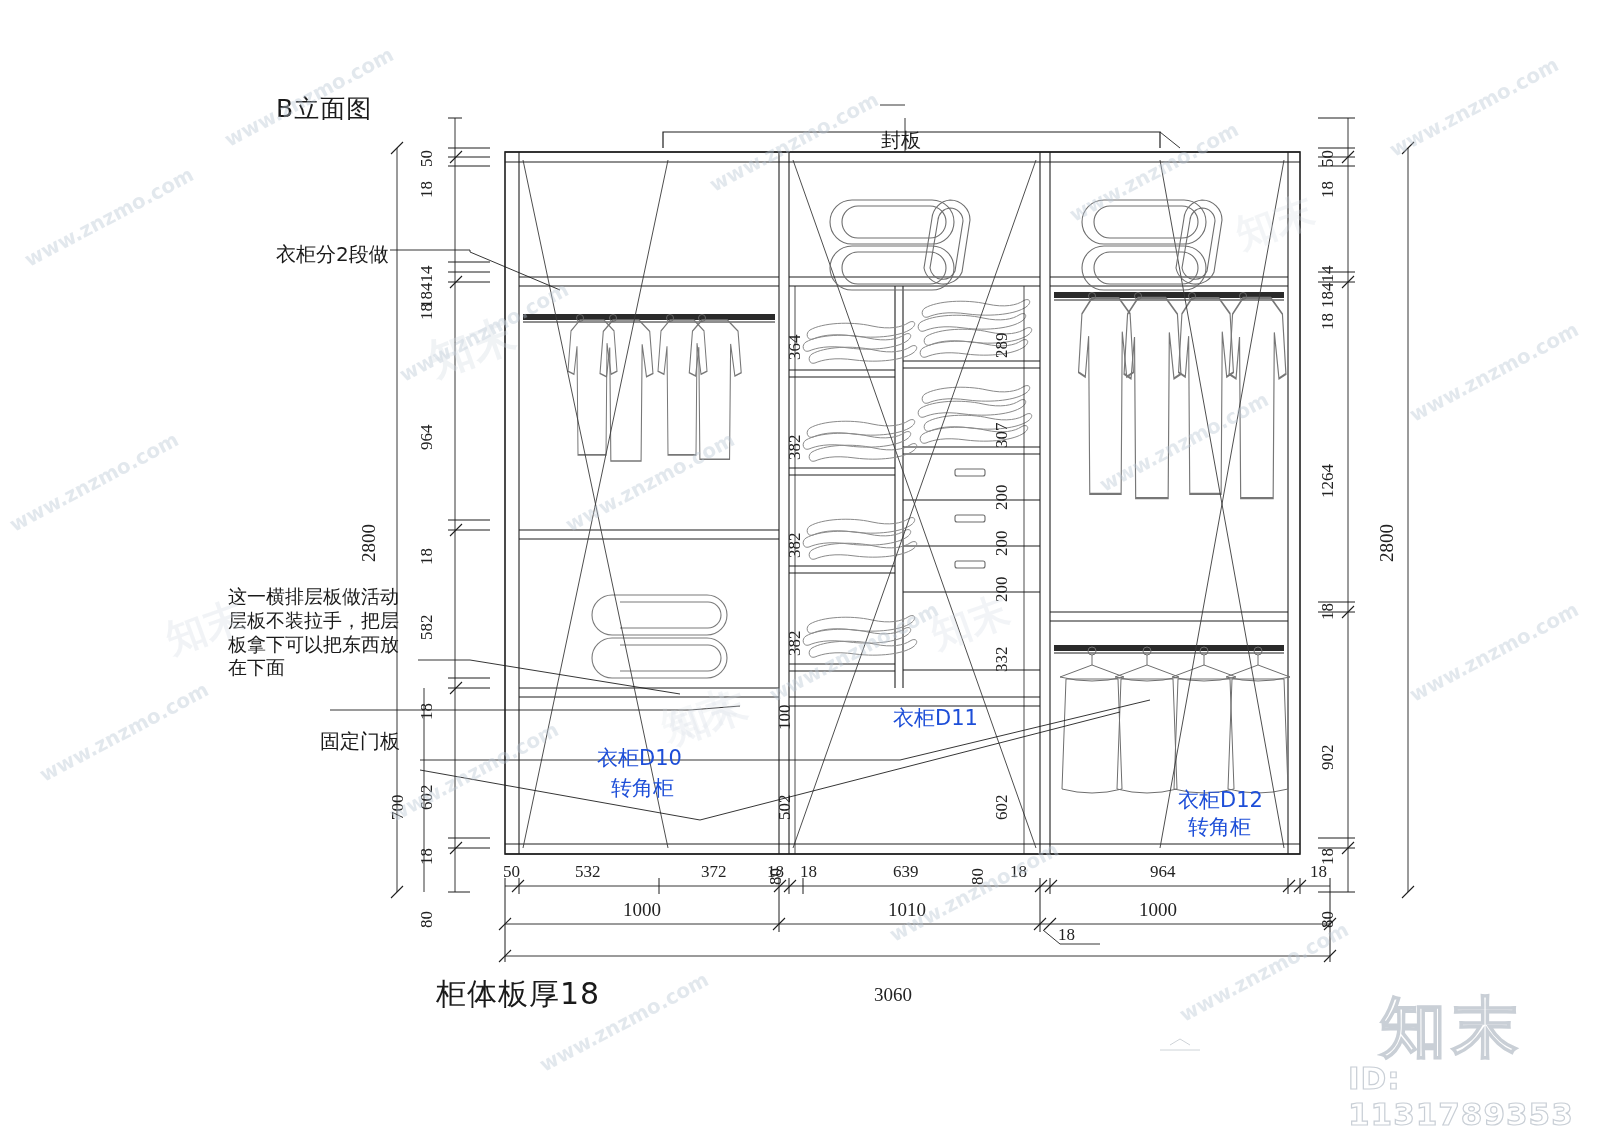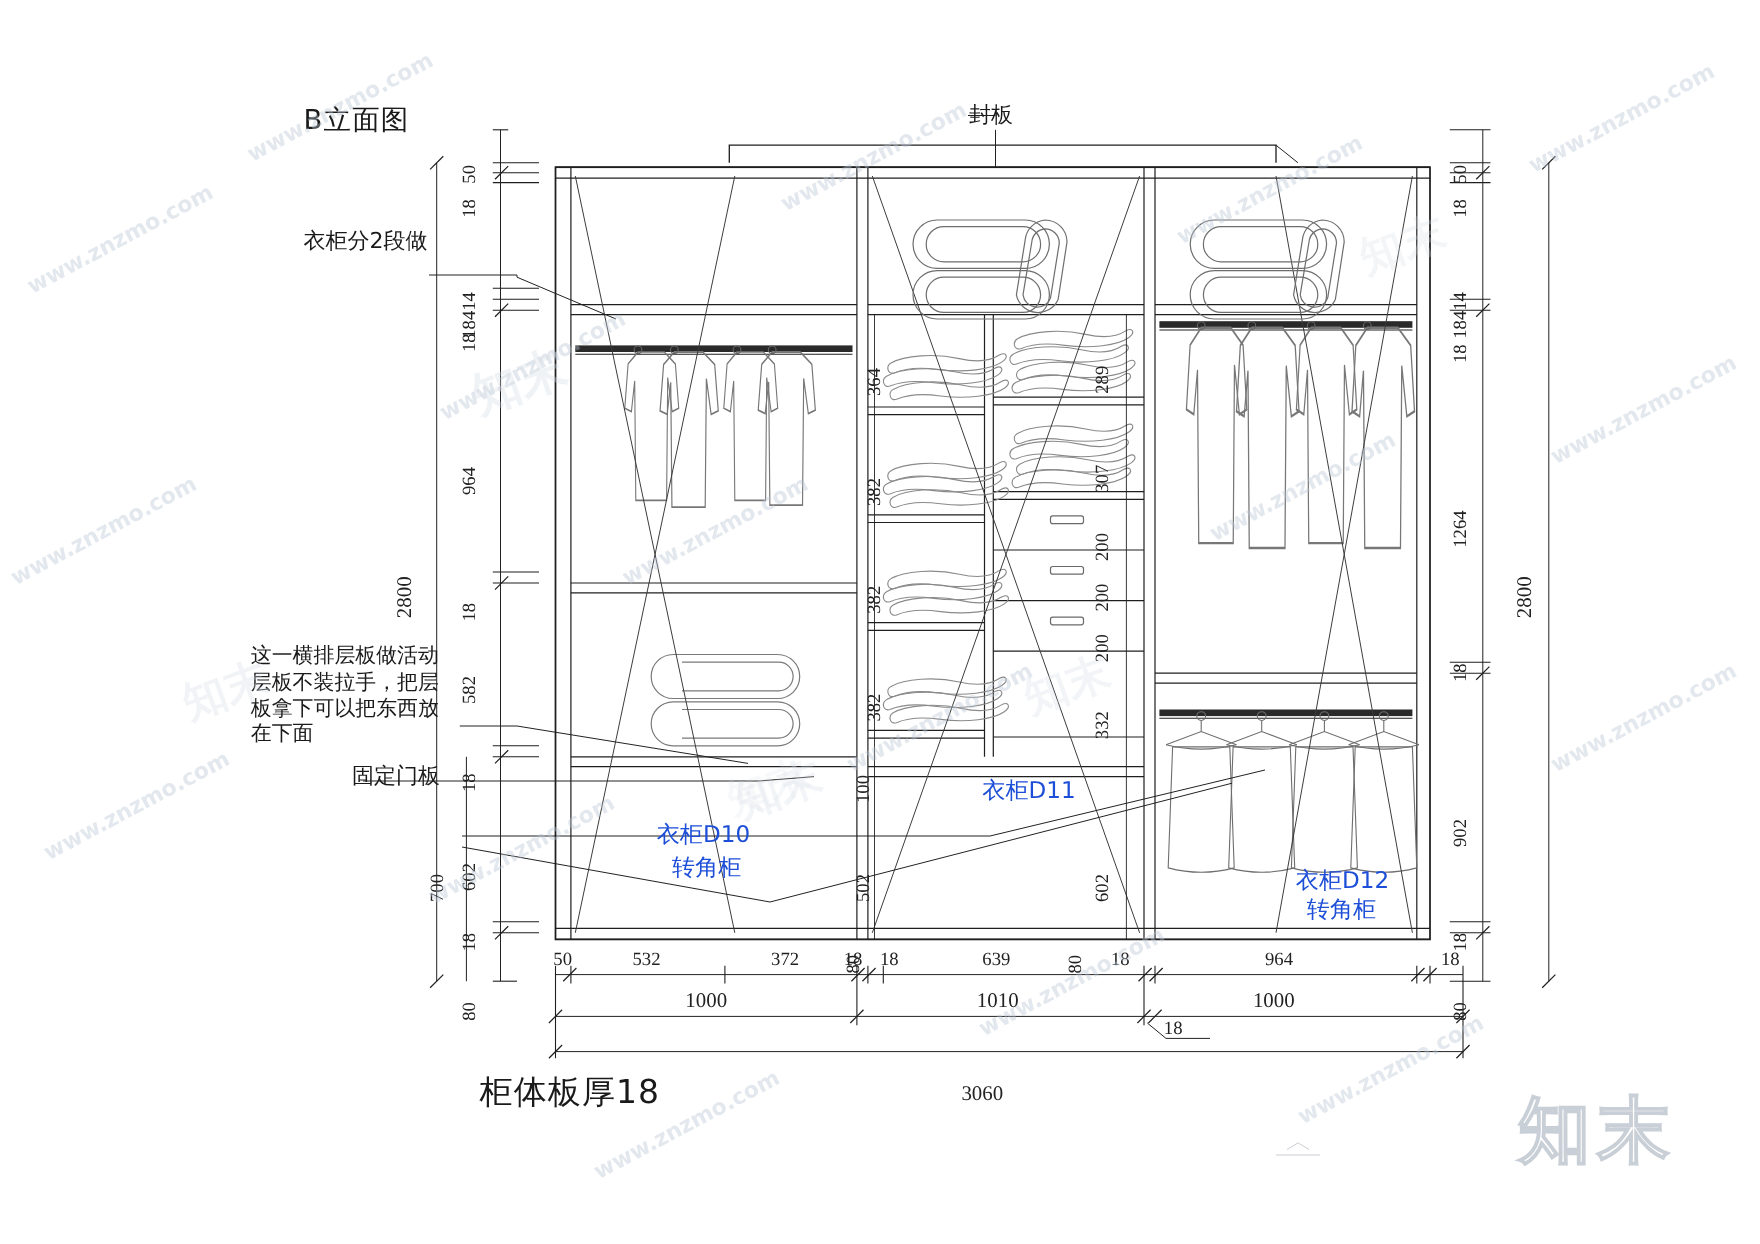--- a/index.html
+++ b/index.html
@@ -9,21 +9,21 @@
   svg.draw{position:absolute;left:0;top:0;width:1600px;height:1131px;}
 
   
   .lbl{position:absolute;white-space:pre;line-height:1.25;}
   .cn{font-family:"DejaVu Sans","Liberation Sans",sans-serif;}
   .dim{position:absolute;font-family:"Liberation Serif","DejaVu Serif",serif;
        font-size:17px;color:#222;white-space:nowrap;}
   .vdim{transform:rotate(-90deg);transform-origin:left bottom;}
 
   .title-b{font-size:25px;letter-spacing:1px;}
-  .note{font-size:20px;letter-spacing:0px;}
+  .note{font-size:20px;letter-spacing:0px;margin-top:36px;}
   .note-sm{font-size:19px;}
   .cabname{font-size:21px;color:#1d4ed8;}
   .bigtitle{font-size:30px;letter-spacing:1px;}
 
   
   .wm{position:absolute;color:#b9c6d4;opacity:.40;font-family:"DejaVu Sans","Liberation Sans",sans-serif;
       font-size:20px;font-weight:700;white-space:nowrap;pointer-events:none;
       transform:rotate(-28deg);transform-origin:center;}
   .wm2{position:absolute;color:#d6dde5;opacity:.75;pointer-events:none;
        font-family:"DejaVu Sans","Liberation Sans",sans-serif;font-weight:700;}
@@ -548,14 +548,15 @@
 <div class="wm" style="left:1400px;top:640px;">www.znzmo.com</div>
 
 <div class="wm2" style="left:428px;top:318px;font-size:44px;opacity:.35;transform:rotate(-20deg);">知末</div>
 <div class="wm2" style="left:165px;top:600px;font-size:40px;opacity:.32;transform:rotate(-20deg);">知末</div>
 <div class="wm2" style="left:668px;top:690px;font-size:40px;opacity:.30;transform:rotate(-20deg);">知末</div>
 <div class="wm2" style="left:930px;top:595px;font-size:40px;opacity:.30;transform:rotate(-20deg);">知末</div>
 <div class="wm2" style="left:1235px;top:195px;font-size:40px;opacity:.28;transform:rotate(-20deg);">知末</div>
 <div class="wm2" style="left:660px;top:690px;font-size:38px;opacity:.20;transform:rotate(-20deg);">知末</div>
 
 <div class="zw" style="left:1380px;top:983px;font-size:66px;letter-spacing:6px;">知末</div>
+<div class="zwid" style="left:1348px;top:1060px;">ID: 1131789353</div>
 
 </div>
 
 </body></html>

